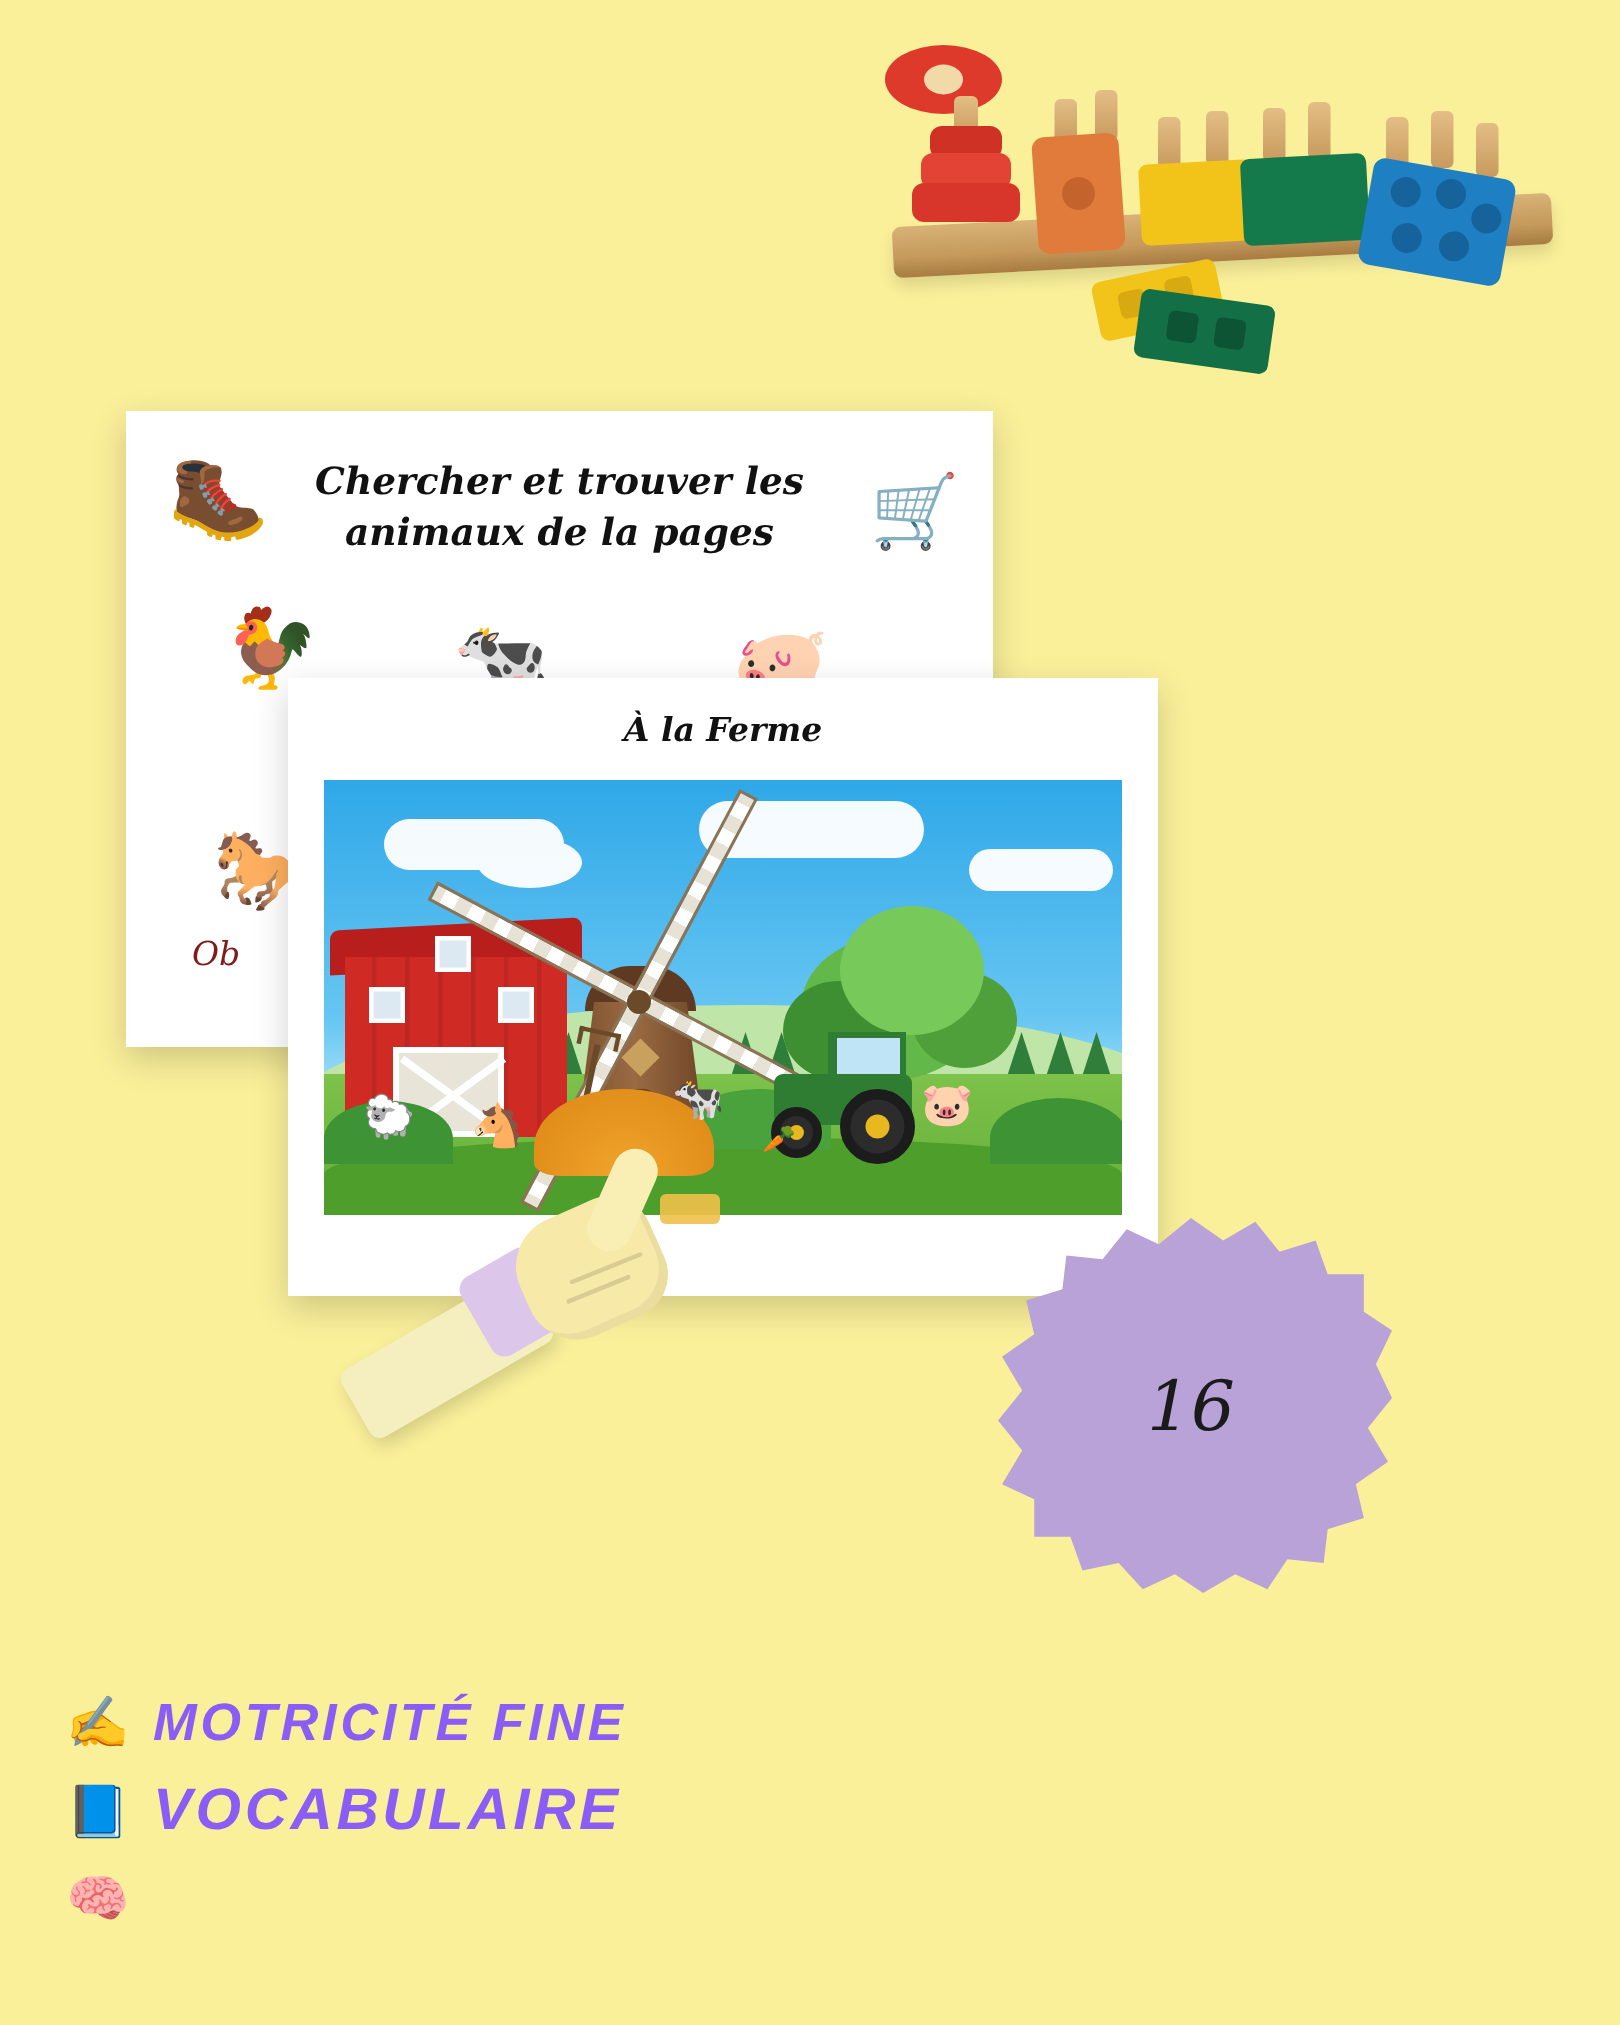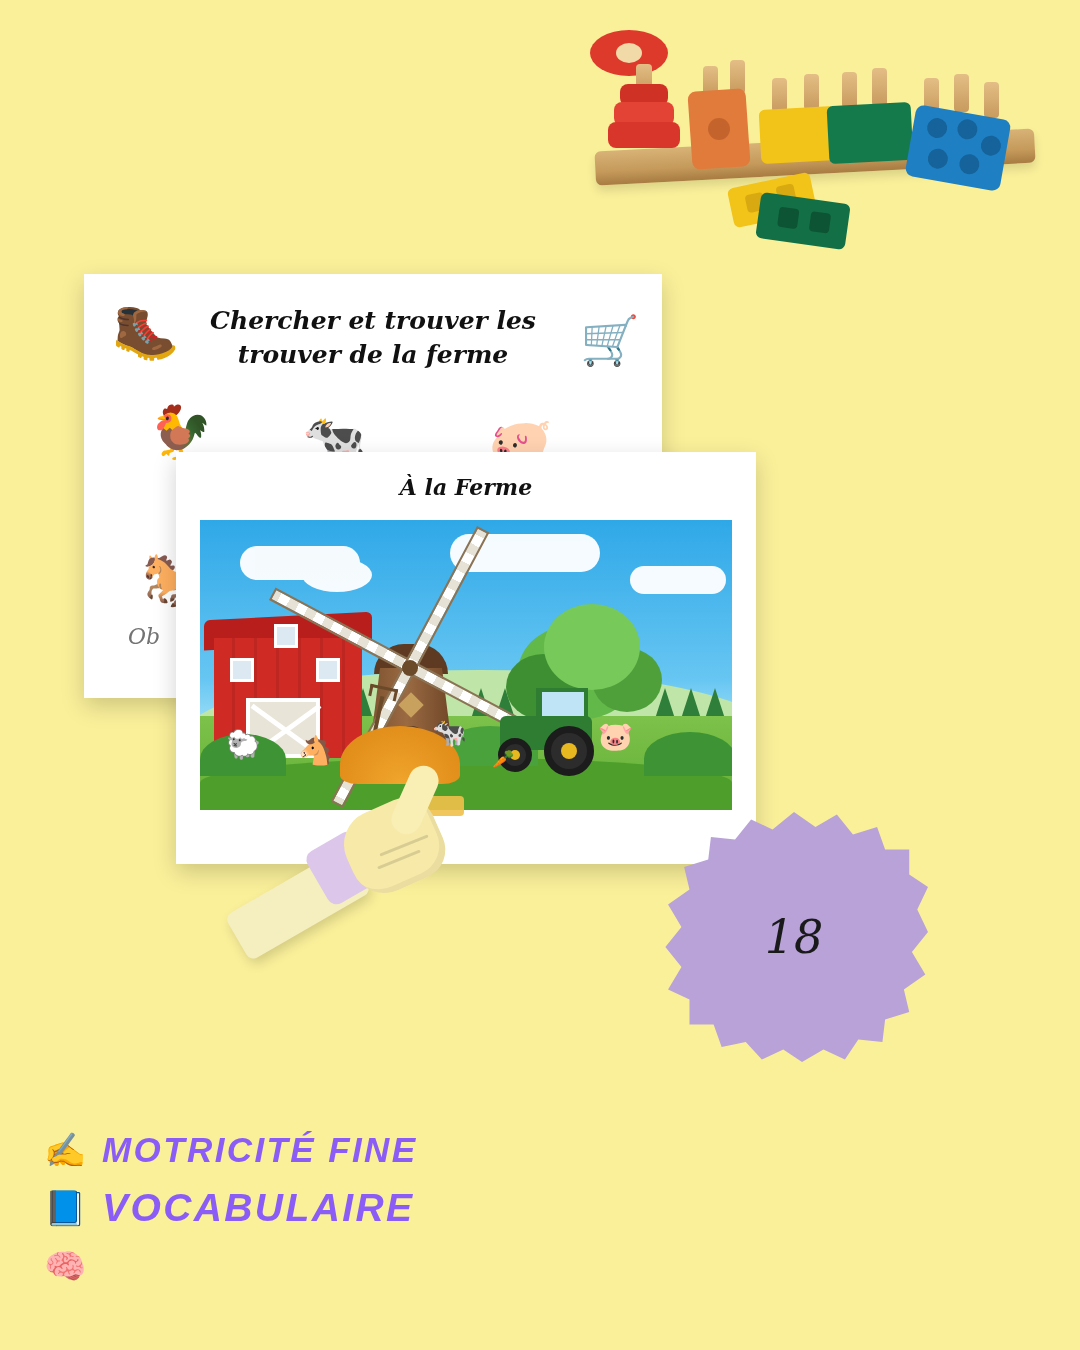--- a/index.html
+++ b/index.html
@@ -102,25 +102,25 @@
   .boot { position:absolute; left: 28px; top: 26px; font-size: 54px; }
   .barrow { position:absolute; right: 22px; top: 38px; font-size: 48px; }
   .row-emoji { position:absolute; font-size: 52px; }
   .e-rooster { left: 64px; top: 128px; }
   .e-cow { left: 218px; top: 136px; }
   .e-pig { left: 404px; top: 140px; }
   .e-horse { left: 58px; top: 276px; }
   .e-duck { left: 118px; top: 330px; }
   .back-sub {
     position:absolute; left: 44px; top: 350px;
-    font-family: "DejaVu Serif", serif; font-style: italic; font-size: 22px; color:#737373;
+    font-family: "DejaVu Serif", serif; font-style: italic; font-size: 22px; color:#7f1d1d;
   }
 
   .card-front {
-    left: 176px;
+    left: 192px;
     top: 452px;
     width: 580px;
     height: 412px;
   }
   .card-front-title {
     font-family: "DejaVu Serif", serif;
     font-style: italic;
     font-weight: bold;
     font-size: 22px;
     color: #111;
@@ -302,21 +302,21 @@
     <div class="bh" style="left:44px; top:6px"></div>
     <div class="bh" style="left:70px; top:18px"></div>
     <div class="bh" style="left:20px; top:40px"></div>
     <div class="bh" style="left:52px; top:40px"></div>
   </div>
 </div>
 
 <div class="card card-back">
   <div class="boot">🥾</div>
   <div class="barrow">🛒</div>
-  <div class="card-back-title">Chercher et trouver les trouver de la ferme</div>
+  <div class="card-back-title">Chercher et trouver les animaux de la pages</div>
 
   <div class="row-emoji e-rooster">🐓</div>
   <div class="row-emoji e-cow">🐄</div>
   <div class="row-emoji e-pig">🐖</div>
   <div class="row-emoji e-horse">🐎</div>
   <div class="row-emoji e-duck">🦆</div>
   <div class="back-sub">Ob</div>
 </div>
 
 <div class="card card-front">
@@ -406,21 +406,21 @@
   <div class="hand-cuff"></div>
   <div class="hand-palm"></div>
   <div class="hand-finger"></div>
   <div class="hand-line hl1"></div>
   <div class="hand-line hl2"></div>
 </div>
 
 <div class="badge">
   <div class="badge-shape"></div>
   <div class="badge-text">
-    <div class="badge-num">18</div>
+    <div class="badge-num">16</div>
   </div>
 </div>
 
 <div class="features">
   <div class="feature f1">
     <span class="feature-icon">✍️</span>
     <span class="feature-label">MOTRICITÉ FINE</span>
   </div>
   <div class="feature f2">
     <span class="feature-icon">📘</span>

